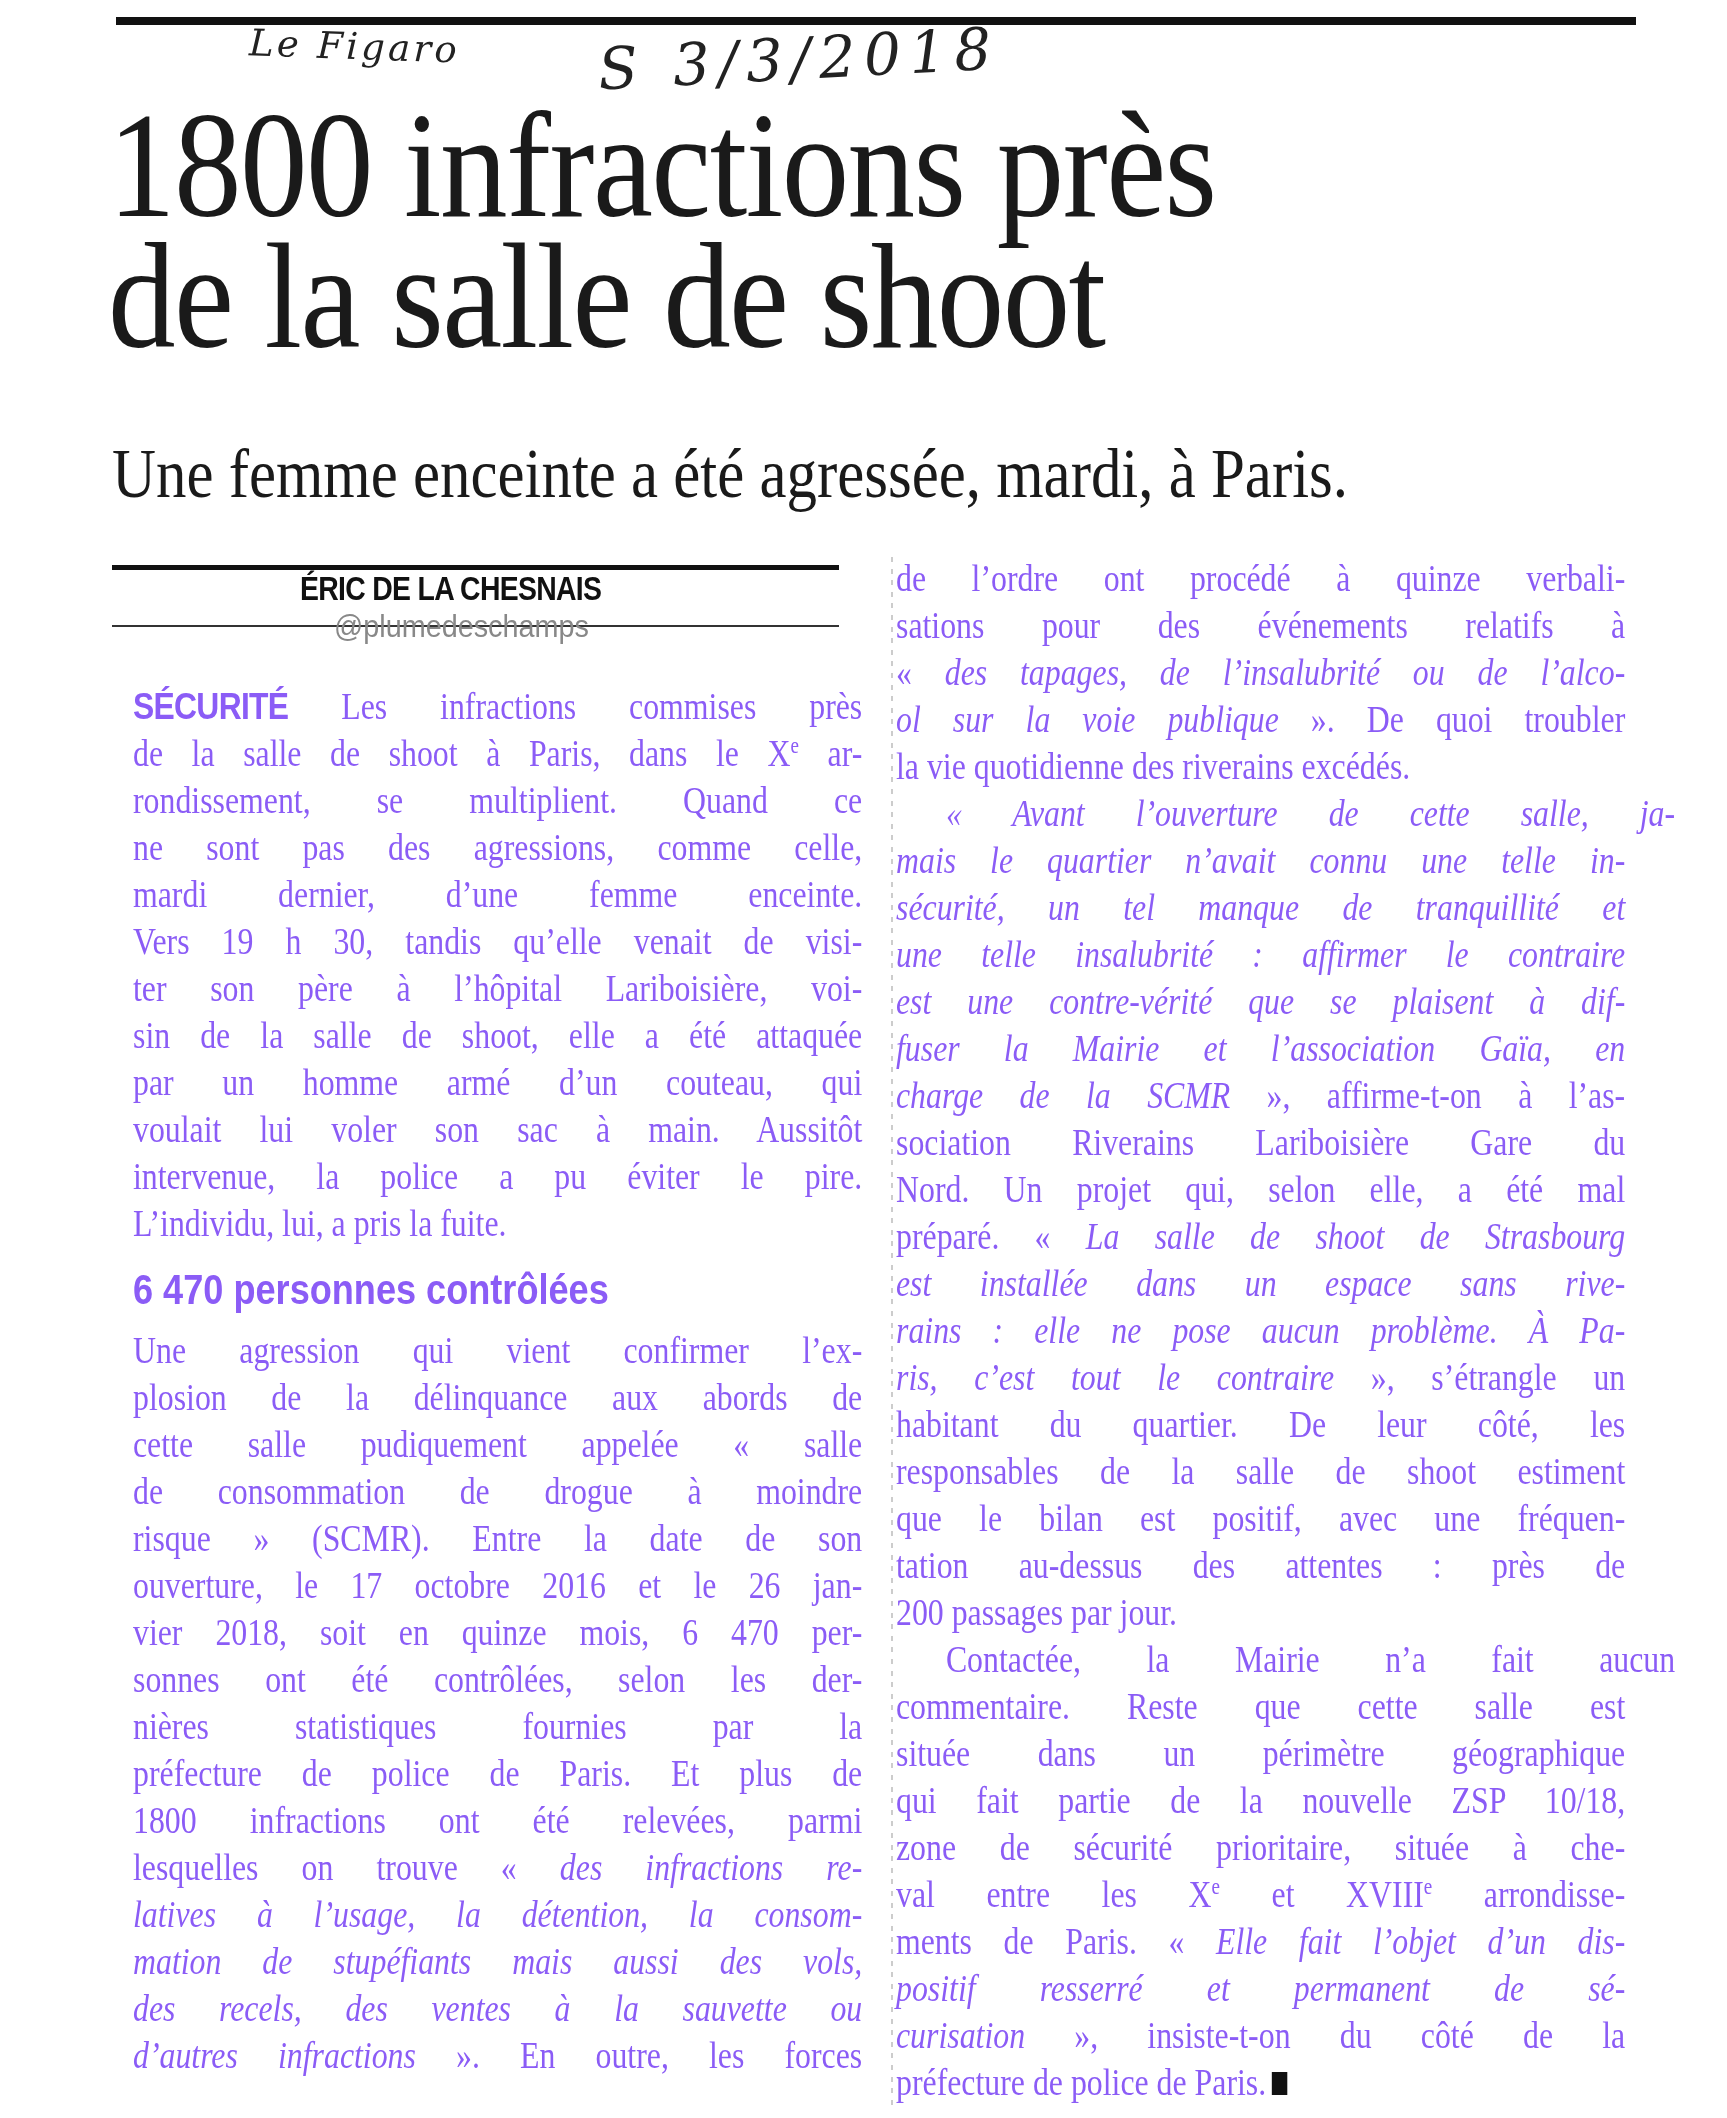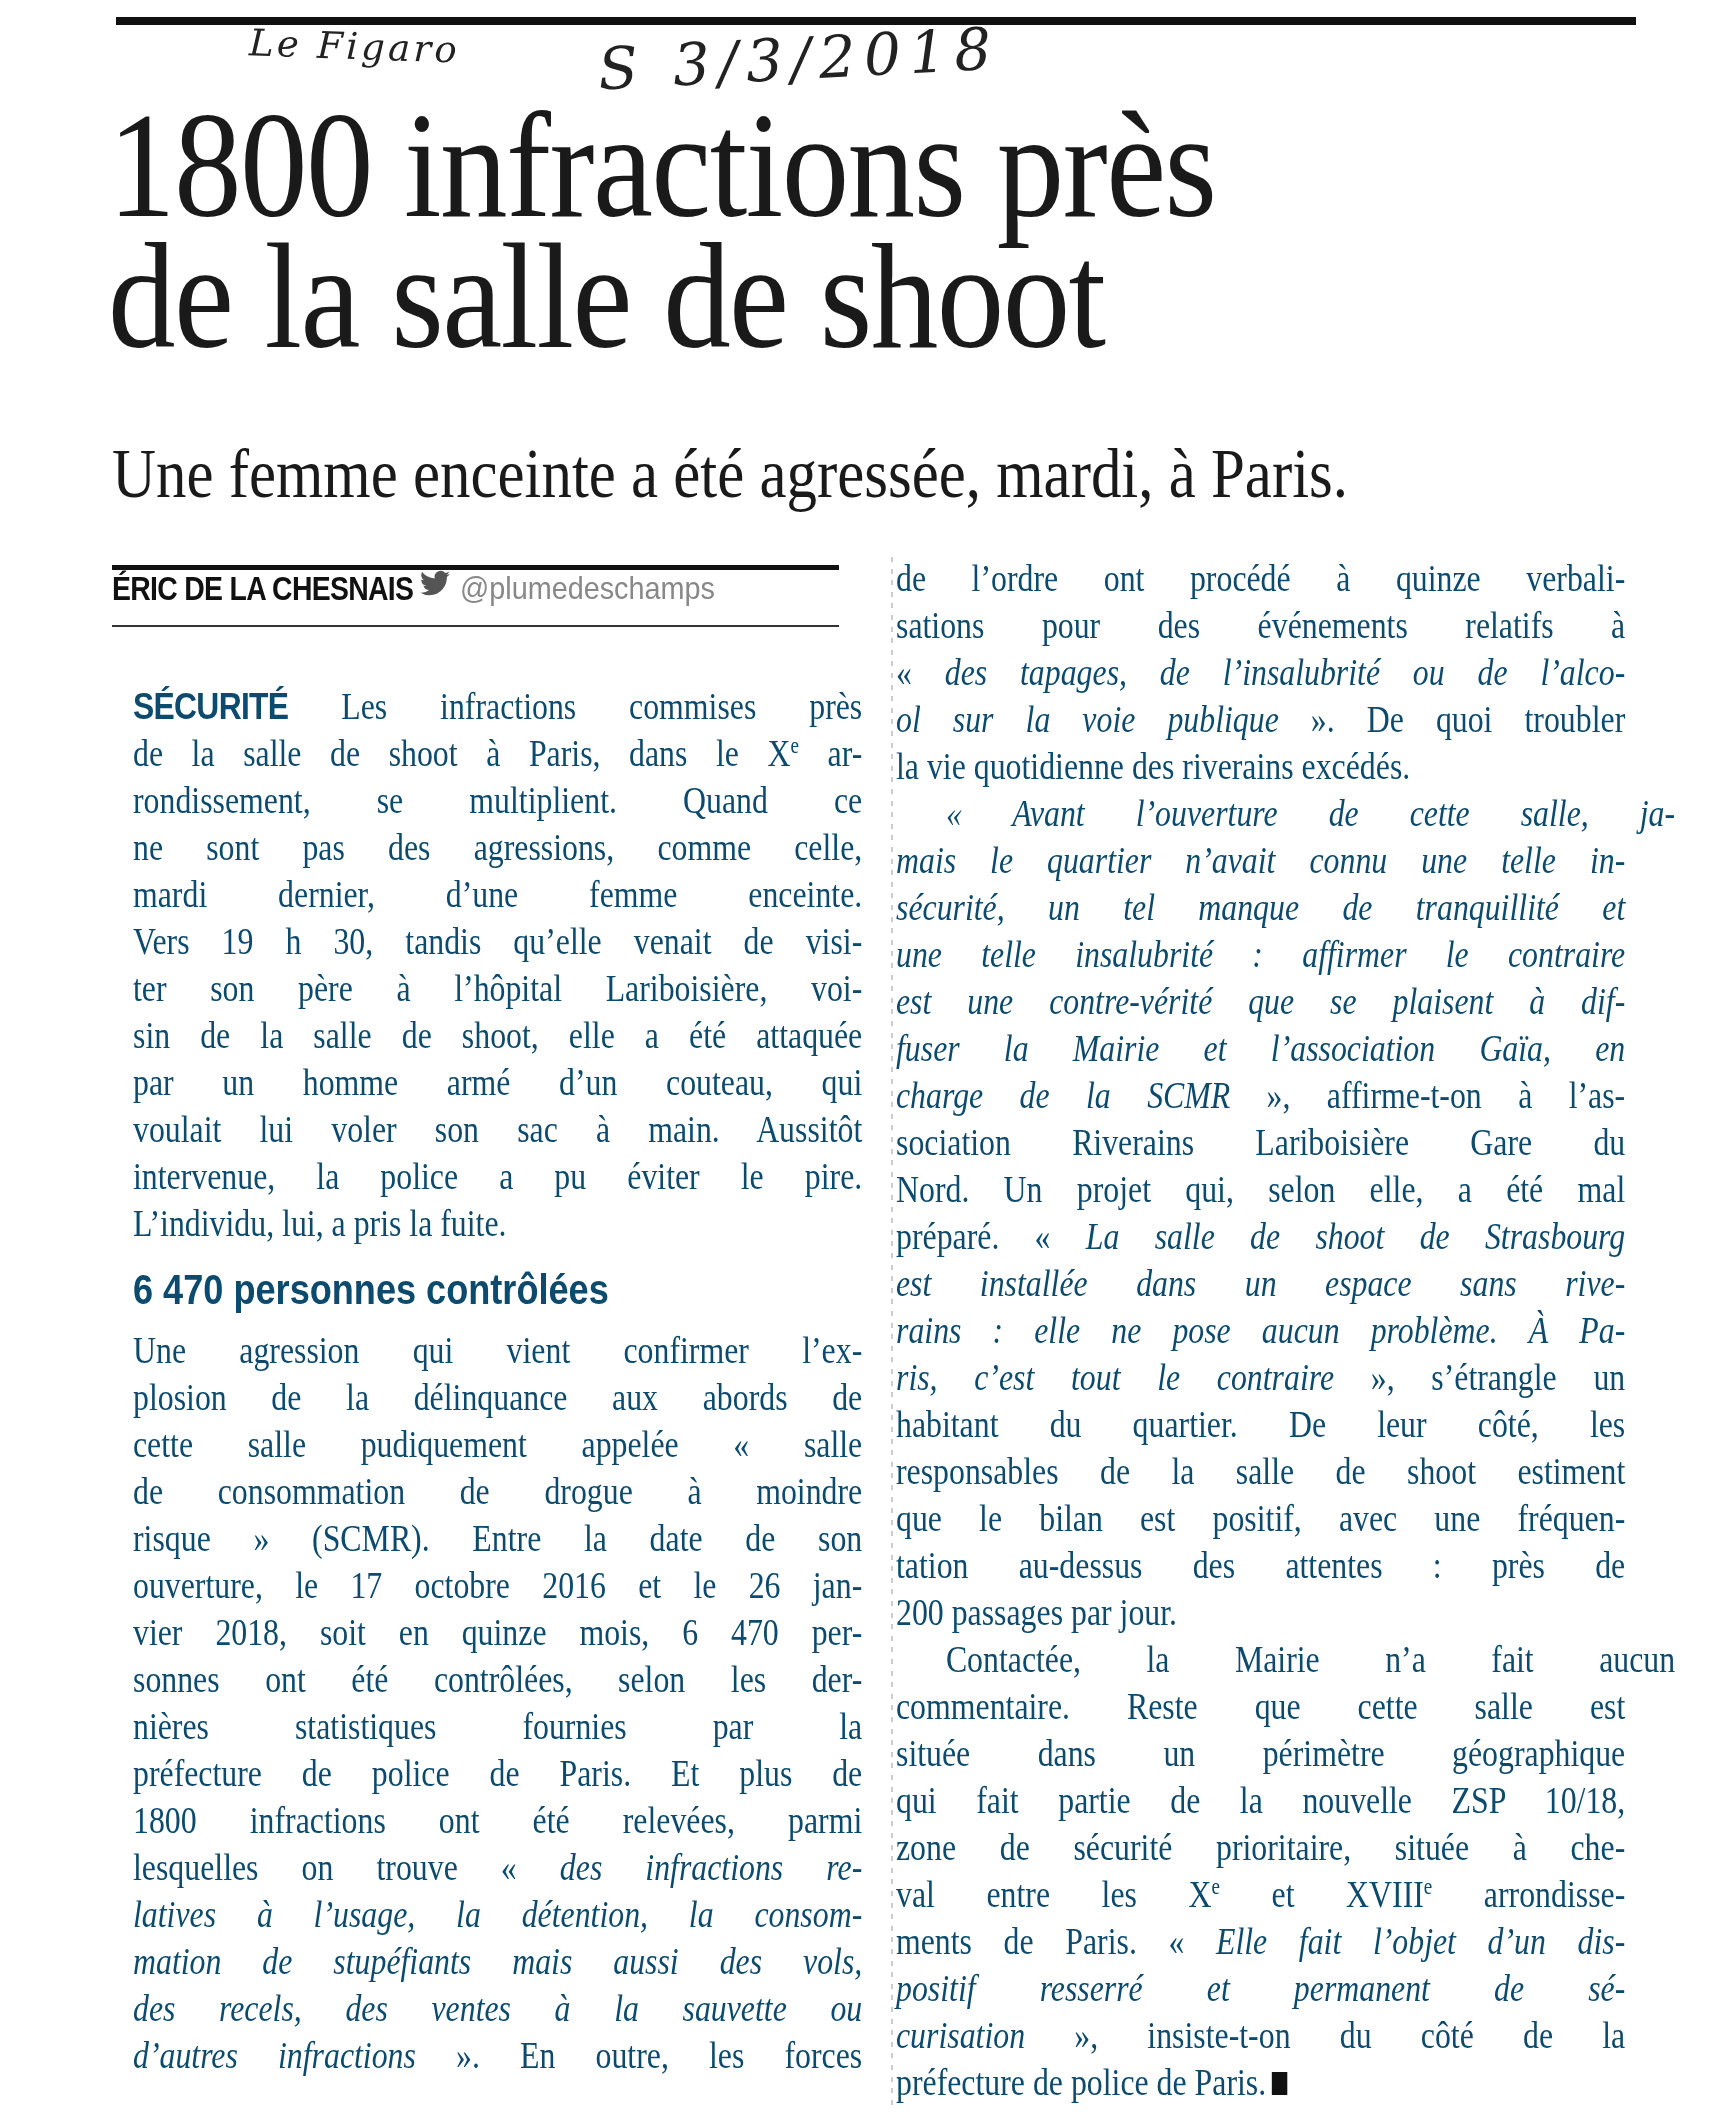--- a/index.html
+++ b/index.html
@@ -6,26 +6,26 @@
   body { width:1728px; height:2118px; position:relative; overflow:hidden; color:#111; font-family:"Liberation Serif", "DejaVu Serif", serif; }
   .top-rule { position:absolute; left:116px; top:16.6px; width:1520px; height:8.3px; background:#111; }
   .handwritten { position:absolute; font-family:"DejaVu Serif", serif; font-style:italic; color:#222; font-weight:normal; }
   .hw-source { left:249px; top:25px; font-size:37px; transform:rotate(2deg); letter-spacing:3.3px; }
   .hw-date { left:598px; top:25px; font-size:58px; transform:rotate(-3deg); letter-spacing:8.3px; }
   .headline { position:absolute; left:108px; top:100px; width:1545px; margin:0; font-family:"Liberation Serif", serif; font-weight:normal; font-size:150px; line-height:131px; letter-spacing:-1.7px; color:#1a1a1a; transform:scaleX(0.9); transform-origin:left top; }
   .headline span { display:block; white-space:nowrap; }
   .subhead { position:absolute; left:112px; top:436px; margin:0; font-weight:normal; font-size:70px; line-height:75px; color:#1a1a1a; white-space:nowrap; transform:scaleX(0.87); transform-origin:left top; }
   .byline-box { position:absolute; left:112px; top:565px; width:727px; }
   .byline-rule-top { height:5px; background:#111; }
-  .byline-row { display:flex; height:50px; white-space:nowrap; }
+  .byline-row { display:flex; align-items:center; height:50px; white-space:nowrap;flex-direction:column; }
   .byline-name { font-family:"Liberation Sans", sans-serif; font-weight:bold; font-size:33px; letter-spacing:-0.8px; transform:scaleX(0.86); transform-origin:left center; }
   .twitter-icon { width:30px; height:26.6px; margin-left:-42px; margin-right:10px; }
   .byline-handle { font-family:"Liberation Sans", sans-serif; font-size:32px; color:#888; transform:scaleX(0.9); transform-origin:left center; }
   .byline-rule-bottom { height:1.7px; background:#333; margin-top:5px; }
-  .col { position:absolute; font-size:37px; line-height:47px; color:#0c4a6e; }
+  .col { position:absolute; font-size:37px; line-height:47px; color:#8b5cf6; }
   .col-left { left:108px; top:683px; width:731px;margin-left:25px; }
   .col-right { left:896px; top:555px; width:731px; }
   .line { display:block; white-space:nowrap; text-align:justify; text-align-last:justify; transform:scaleX(0.86); transform-origin:left top; width:116%; }
   .line.last { text-align-last:left; }
   .kicker { font-family:"Liberation Sans", sans-serif; font-weight:bold; letter-spacing:-0.8px; }
   .it { font-style:italic; }
   .sup { font-size:60%; vertical-align:super; line-height:0; }
   .section-heading { font-family:"Liberation Sans", sans-serif; font-weight:bold; font-size:42px; line-height:50px; margin:18.3px 0 11.6px 0; white-space:nowrap; transform:scaleX(0.86); transform-origin:left top; }
   .indent { padding-left:58px; }
   .end-mark { display:inline-block; width:18.3px; height:23px; background:#111; margin-left:6.6px; vertical-align:baseline; }

